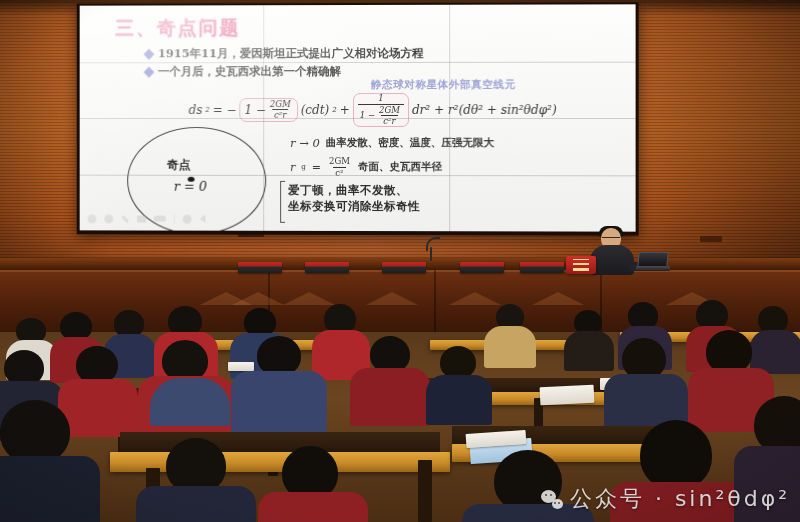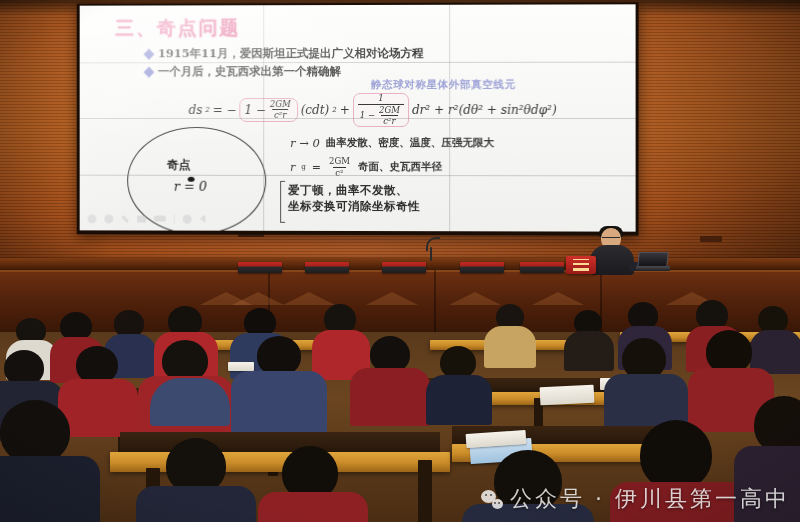--- a/index.html
+++ b/index.html
@@ -606,16 +606,16 @@
 
   <div class="watermark">
     <span class="wechat-icon">
       <span class="b1"></span>
         <span class="b2"></span>
       <i style="left:4px;top:4px;"></i>
         <i style="left:9px;top:4px;"></i>
       <i style="right:3px;bottom:5px;"></i>
         <i style="right:7px;bottom:5px;"></i>
     </span>
-    <span>公众号 · 伊川县第一高中</span>
+    <span>公众号 · sin²θdφ²</span>
   </div>
 
 </div>
 
 </body></html>

